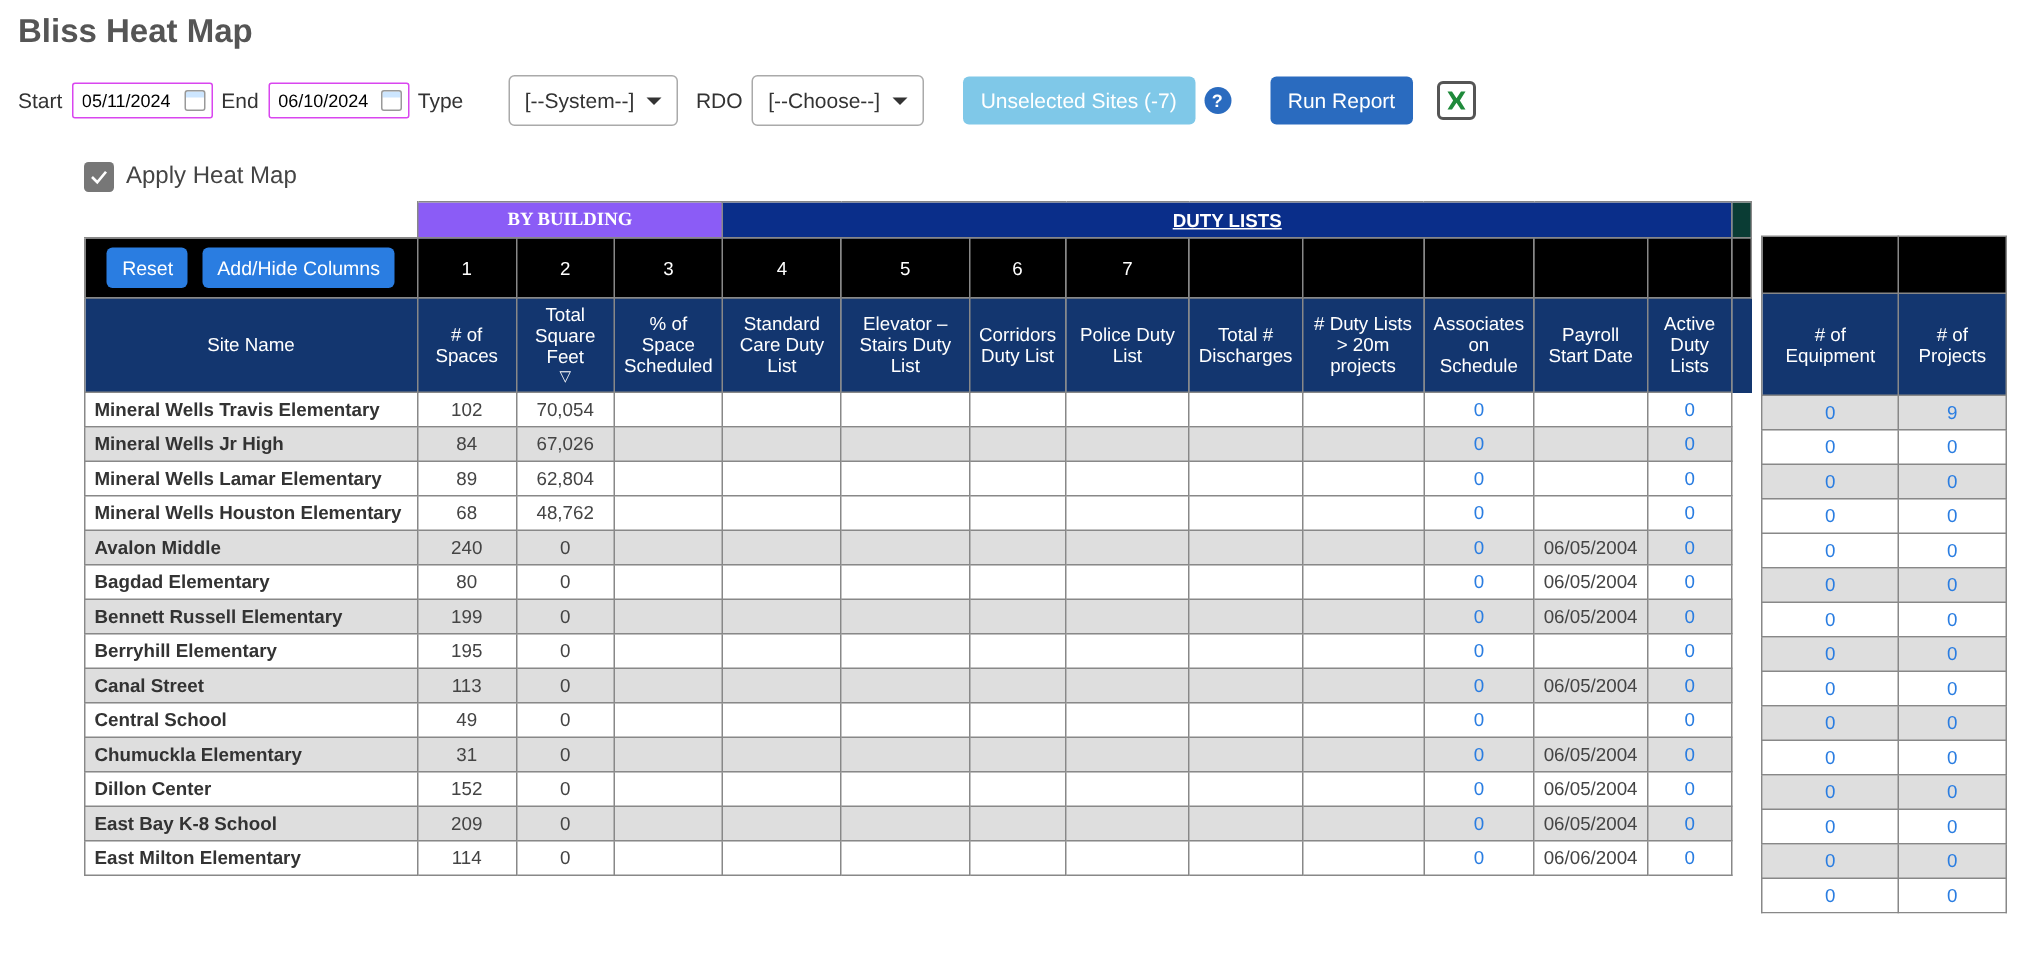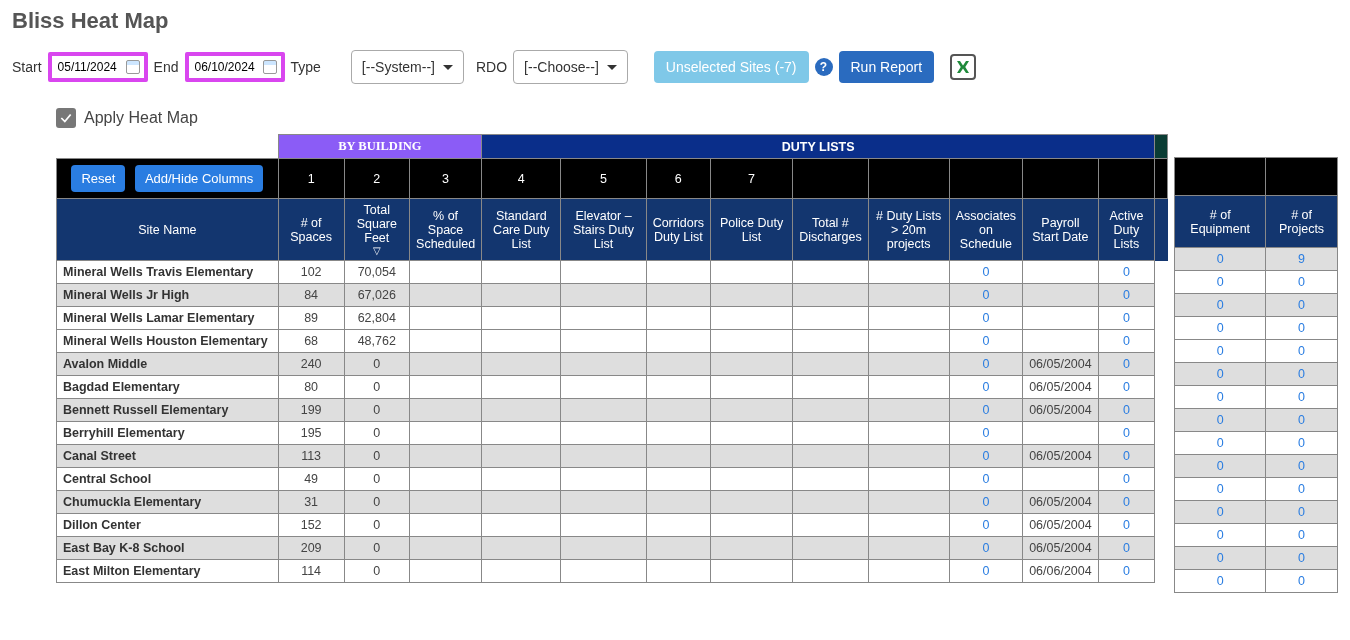--- a/index.html
+++ b/index.html
@@ -24,21 +24,21 @@
     flex-wrap: nowrap;
     margin-bottom: 24px;
   }
   .ctrl-label {
     color: #333;
     font-size: 14px;
   }
   .date-field {
     display: inline-flex;
     align-items: center;
-    border: 4px solid #d946ef;
+    border: 1px solid #d946ef;
     padding: 3px 4px;
     font-size: 12px;
     border-radius: 2px;
     background:#fff;
   }
   .date-field input {
     border: none;
     outline: none;
     width: 70px;
     font-size: 12px;
@@ -133,21 +133,21 @@
   }
   .topband th {
     color:#fff;
     font-weight:bold;
     font-size:13px;
     text-align:center;
     padding:6px 4px;
   }
   .band-white { background:#fff; color:#333; }
   .band-teal { background:#8b5cf6;font-family:Liberation Serif, serif; }
-  .band-blue { background:#0a2e8a; }
+  .band-blue { background:#0a2e8a;text-decoration:underline; }
   .band-empty { background:#0a3c34; }
   .numrow th {
     background:#000;
     color:#fff;
     text-align:center;
     font-weight:normal;
     font-size:13px;
     padding:10px 4px;
   }
   .numrow th.first {
@@ -214,21 +214,21 @@
     <span>[--System--]</span>
     <span class="caret"></span>
   </span>
   <span class="ctrl-label" style="margin-left:6px;">RDO</span>
   <span class="dropdown">
     <span>[--Choose--]</span>
     <span class="caret"></span>
   </span>
   <button class="btn btn-lightblue" style="margin-left:20px;">Unselected Sites (-7)</button>
   <span class="help-badge">?</span>
-  <button class="btn btn-blue" style="margin-left:0;">Run Report</button>
+  <button class="btn btn-blue" style="margin-left:20px;">Run Report</button>
   <span class="excel-badge" style="margin-left:10px;">
     <svg viewBox="0 0 24 24">
         <path fill="#1f8a3b" d="M4 4 L9 12 L4 20 H8 L12 14 L16 20 H20 L15 12 L20 4 H16 L12 10 L8 4 Z"></path>
       </svg>
   </span>
 </div>
 
 <div class="heatmap-check-row">
   <span class="heatmap-check">
     <svg viewBox="0 0 24 24">
@@ -501,21 +501,21 @@
   <table class="grid">
     <thead>
       <tr class="topband">
         <th class="band-white" colspan="2" style="background:#fff;border-color:#fff #fff #888 #fff;height:23px;"></th>
       </tr>
       <tr class="numrow">
         <th style="height:38px;"></th>
         <th></th>
       </tr>
       <tr class="colhead">
-        <th style="width:95px;height:52px;"># of Equipment</th>
+        <th style="width:95px;height:68px;"># of Equipment</th>
         <th style="width:75px"># of Projects</th>
       </tr>
     </thead>
     <tbody class="data" id="side-body">
         <tr class="shade">
           <td class="linkish">0</td>
           <td class="linkish">9</td>
         </tr>
         <tr>
           <td class="linkish">0</td>

